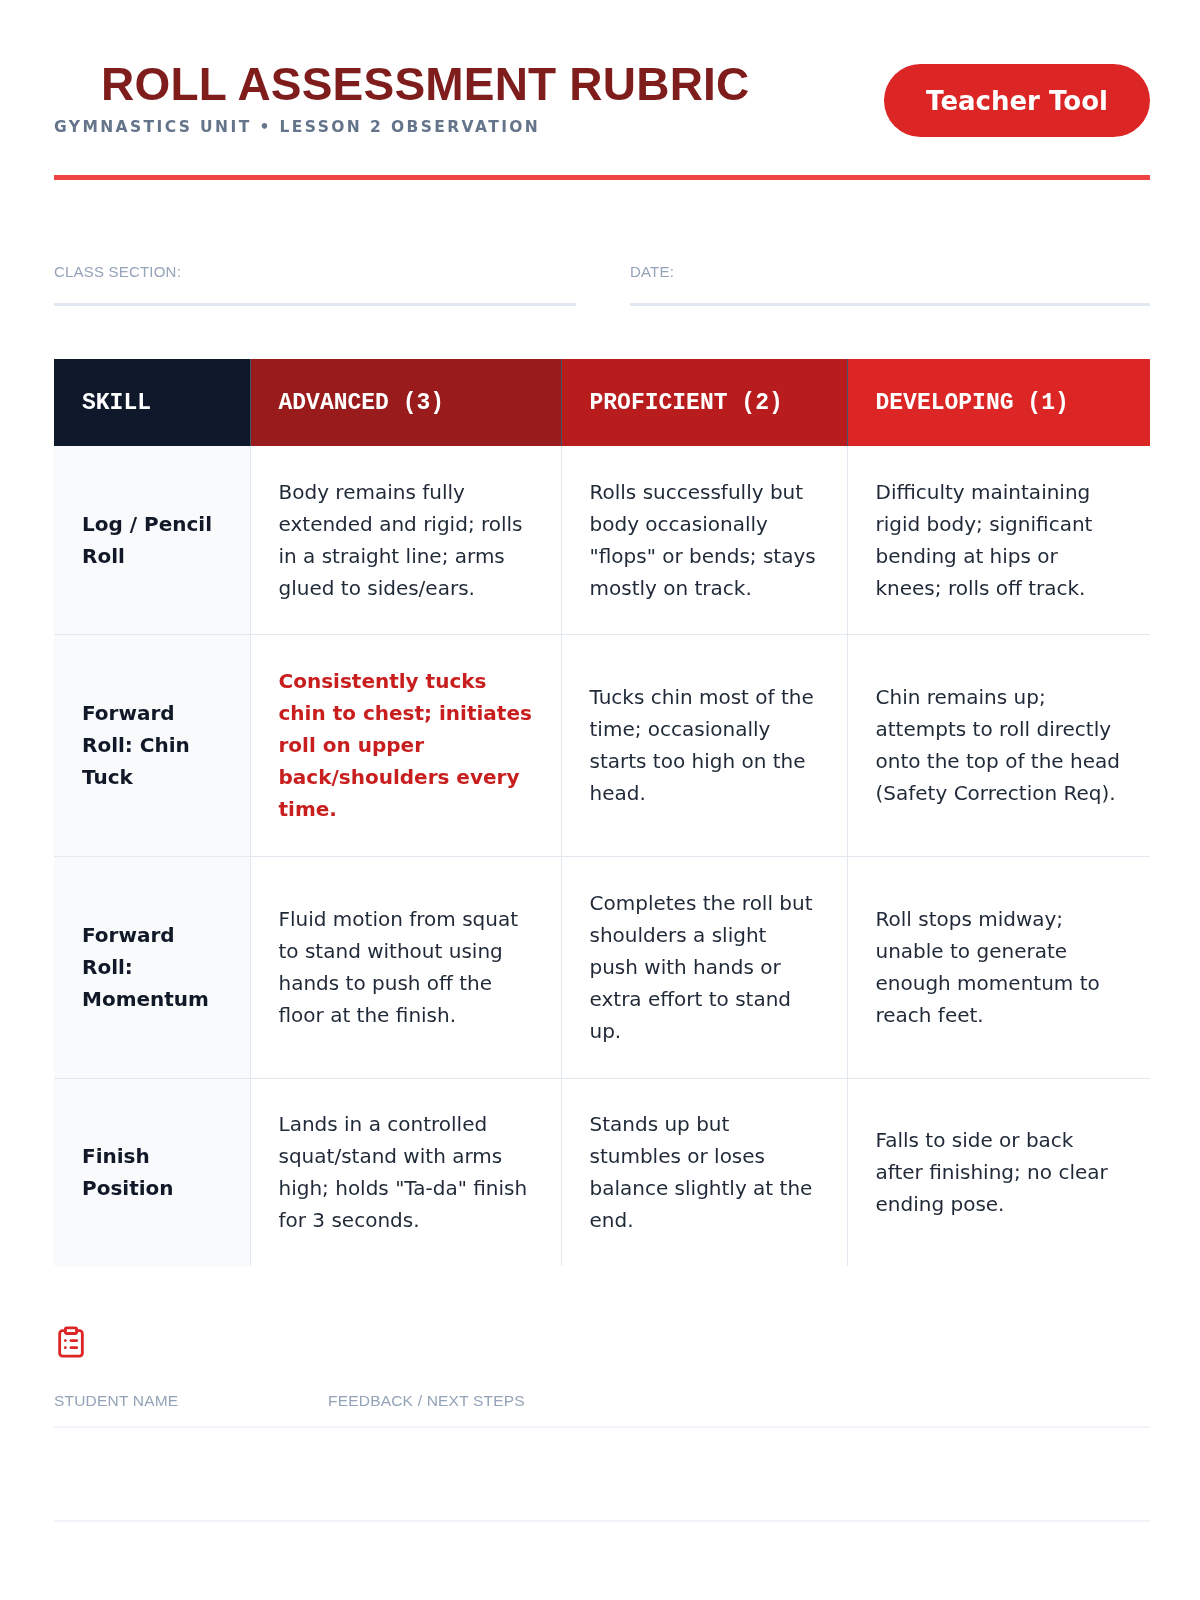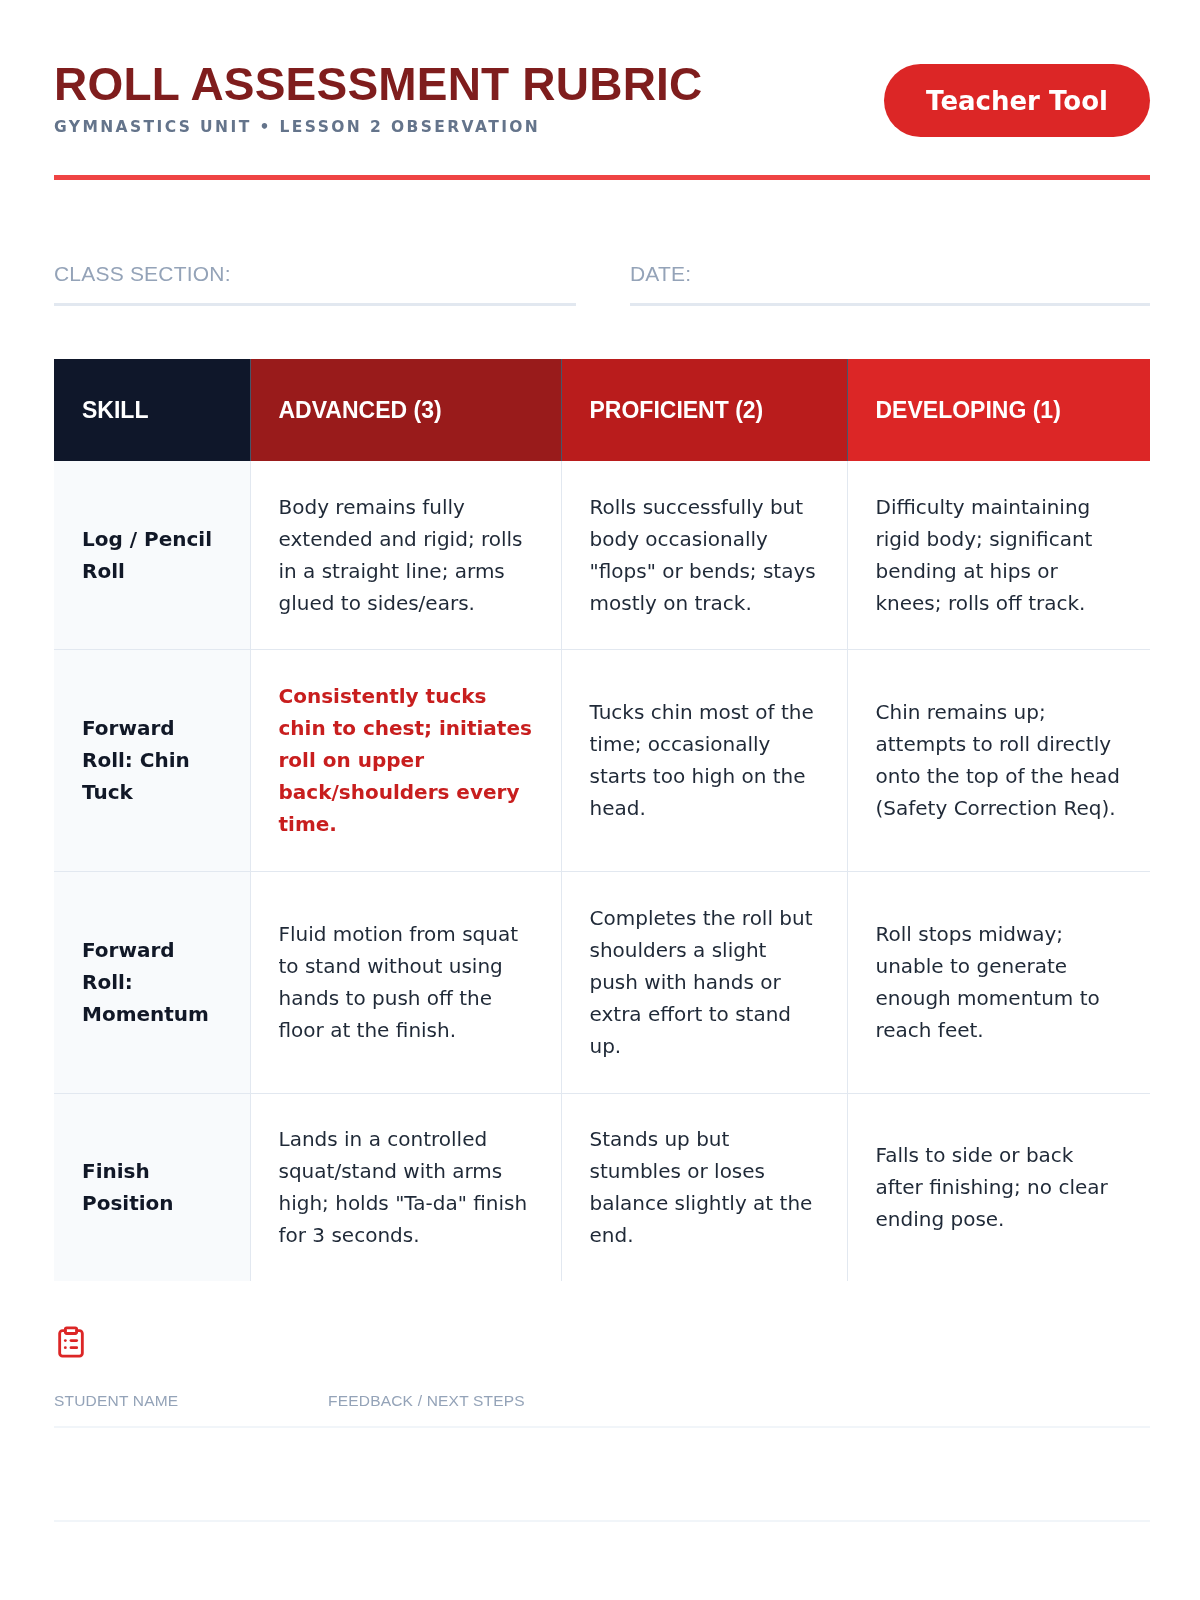--- a/index.html
+++ b/index.html
@@ -1,33 +1,33 @@
 <!DOCTYPE html>
 <html><head>
   <meta charset="utf-8">
   <style>
     * { box-sizing: border-box; margin: 0; padding: 0; }
     html, body { width: 1200px; height: 1600px; background: #ffffff; }
     body { font-family: "DejaVu Sans", sans-serif; color: #1e293b; position: relative; overflow: hidden; }
 
     .header { position: absolute; left: 54px; top: 56px; width: 1096px; height: 126px; }
-    .title { font-family: "Liberation Sans", sans-serif; font-weight: bold; font-size: 46px; color: #7f1d1d; letter-spacing: 0.2px; line-height: 56px; }
+    .title { font-family: "Liberation Sans", sans-serif; font-weight: bold; font-size: 46px; color: #7f1d1d; letter-spacing: 0.2px; line-height: 56px; margin-left: 47px; }
     .subtitle { font-family: "DejaVu Sans", sans-serif; font-weight: bold; font-size: 15.5px; letter-spacing: 2.4px; color: #64748b; margin-top: 6px; }
     .badge { position: absolute; right: 0; top: 8px; width: 266px; height: 73px; border-radius: 37px; background: #dc2626; color: #fff; font-family: "DejaVu Sans", sans-serif; font-weight: bold; font-size: 26px; display: flex; align-items: center; justify-content: center; }
     .header-rule { position: absolute; left: 54px; top: 175px; width: 1096px; height: 5px; background: #ef4444; }
 
     .meta { position: absolute; left: 54px; top: 262px; width: 1096px; height: 44px; }
     .meta-field { position: absolute; top: 0; height: 44px; }
     .meta-field.left { left: 0; width: 522px; }
     .meta-field.right { left: 576px; width: 520px; }
-    .meta-label { font-family: "Liberation Sans", sans-serif; font-size: 21px; color: #94a3b8; letter-spacing: 0.2px; }
+    .meta-label { font-family: "Liberation Sans", sans-serif; font-size: 15px; color: #94a3b8; letter-spacing: 0.2px; }
     .meta-line { position: absolute; left: 0; right: 0; bottom: 0; height: 3px; background: #e2e8f0; }
 
     table.rubric { position: absolute; left: 54px; top: 359px; width: 1096px; border-collapse: collapse; table-layout: fixed; }
-    .rubric th { height: 102px; text-align: left; padding: 0 28px; font-family: Liberation Sans, sans-serif; font-weight: bold; font-size: 23px; color: #ffffff; vertical-align: middle; }
+    .rubric th { height: 87px; text-align: left; padding: 0 28px; font-family: Liberation Mono, monospace; font-weight: bold; font-size: 23px; color: #ffffff; vertical-align: middle; }
     .rubric th.c-skill { background: #0f172a; width: 196px; }
     .rubric th.c-adv { background: #991b1b; width: 311px; border-left: 1px solid #475569; margin-top: 44px; }
     .rubric th.c-pro { background: #b91c1c; width: 286px; border-left: 1px solid #475569; }
     .rubric th.c-dev { background: #dc2626; width: 303px; border-left: 1px solid #475569; }
     .rubric td { font-family: "DejaVu Sans", sans-serif; font-size: 20px; line-height: 32px; color: #1f2937; padding: 0 26px 0 28px; vertical-align: middle; border-left: 1px solid #e2e8f0; border-top: 1px solid #e2e8f0; }
     .rubric td.skill { background: #f8fafc; font-weight: bold; color: #111827; border-left: none; padding-right: 20px; margin-top: 28px; }
     .rubric td.highlight { color: #c81e1e; font-weight: bold; }
     .rubric tr.r0 td { height: 188px; border-top: none; }
     .rubric tr.r1 td { height: 222px; }
     .rubric tr.r2 td { height: 222px; }

